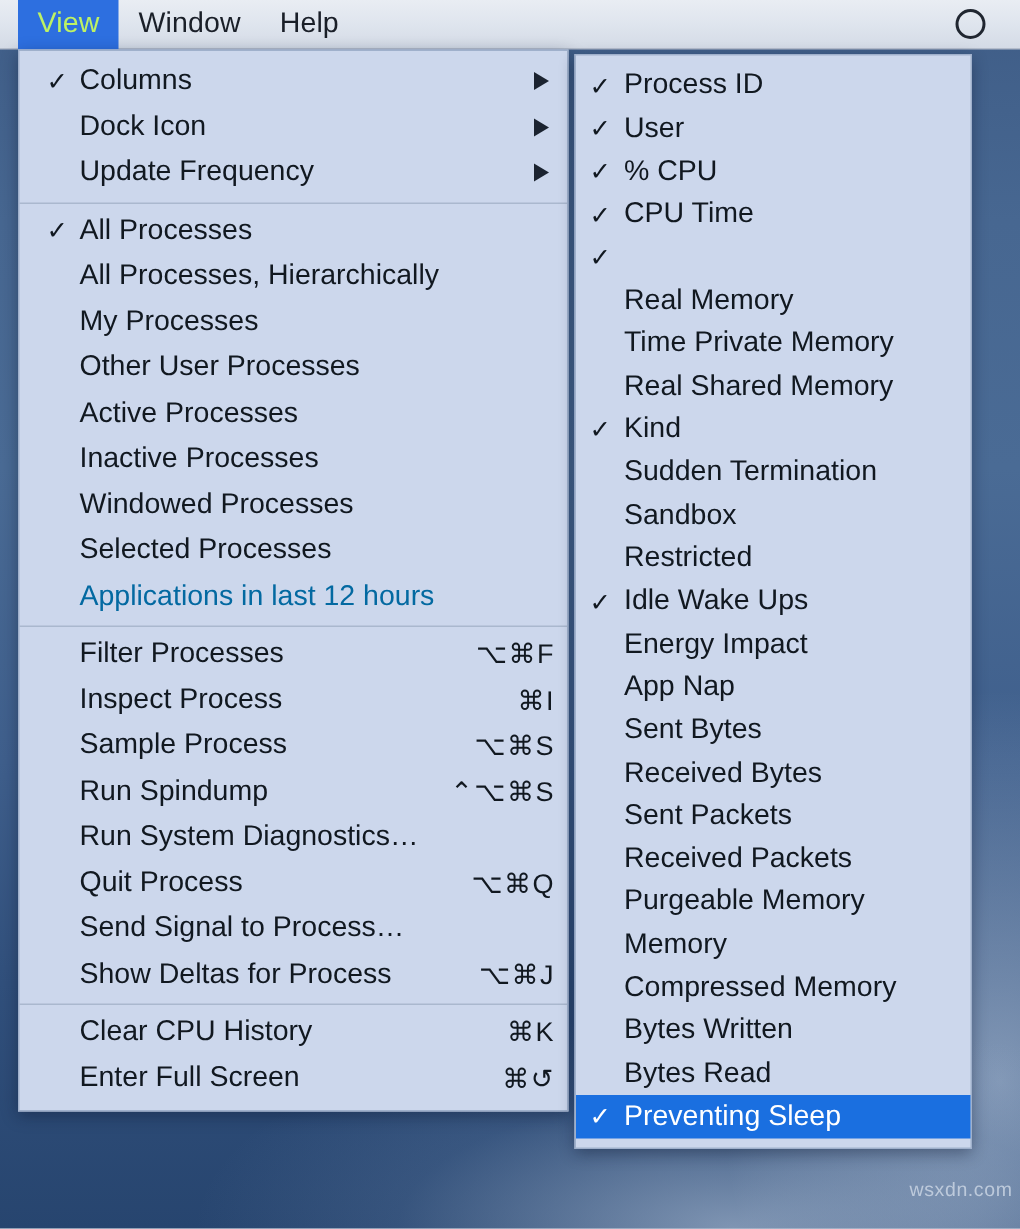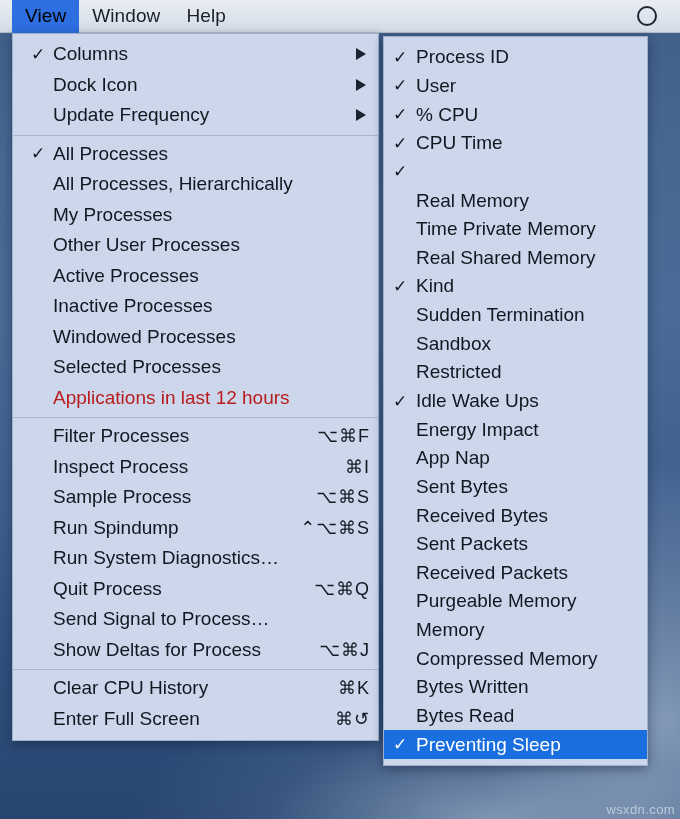--- a/index.html
+++ b/index.html
@@ -21,42 +21,42 @@
     position:absolute; left:0; top:0; width:680px; height:33px;
     background:linear-gradient(to bottom,#e9edf3 0%, #dfe5ee 50%, #d4dbe6 100%);
     border-bottom:1px solid #b3bccb;
     display:flex; align-items:center;
     z-index:40;
   }
   .mb-item {
     height:33px; display:flex; align-items:center;
     padding:0 13px; font-size:19px; color:#1a1f28; letter-spacing:0.1px;
   }
-  .mb-item.active { background:#2d6fe0; color:#000000; }
+  .mb-item.active { background:#2d6fe0; color:#bef264; }
   #siri-icon {
     position:absolute; right:23px; top:6px; width:20px; height:20px;
     border:2.2px solid #202630; border-radius:50%;
   }
 
   
   .menu-panel {
     position:absolute;
     background:#ccd7ec;
     border:1px solid #9fb0cb;
     box-shadow:0 3px 10px rgba(10,20,45,0.40);
     z-index:50;
   }
   .menu-row {
     position:relative;
     display:flex; align-items:center;
     font-size:19px; color:#111820;
     white-space:nowrap;
   }
   .menu-row.sel { background:#1a6fe0; color:#ffffff; }
-  .menu-row.disabled { color:#b91c1c; }
+  .menu-row.disabled { color:#0369a1; }
   .tick {
     width:22px; flex:0 0 22px; text-align:left;
     font-size:17px; line-height:1;
   }
   .lbl { flex:1 1 auto; }
   .sc {
     font-size:18px; letter-spacing:1px;
     padding-left:18px; text-align:right;
   }
   .sep {
@@ -81,21 +81,21 @@
   
   #columns-menu {
     left:383px; top:36px; width:265px;
     padding:6px 0 6px 0;
   }
   #columns-menu .menu-row { height:28.65px; padding:0 8px 0 9px; }
   #columns-menu .tick { width:23px; flex:0 0 23px; }
 
   
   #watermark {
-    position:absolute; right:5px; bottom:2px;
+    position:absolute; right:5px; bottom:19px;
     font-size:13px; color:#c3cfdf; letter-spacing:0.4px;
     z-index:60; opacity:0.92;
   }
 </style>
 </head>
 <body>
 
 <div id="menubar">
   <div id="menubar-items" style="display: flex; align-items: center; height: 33px; padding-left: 12px;">
       <div class="mb-item active">View</div>

